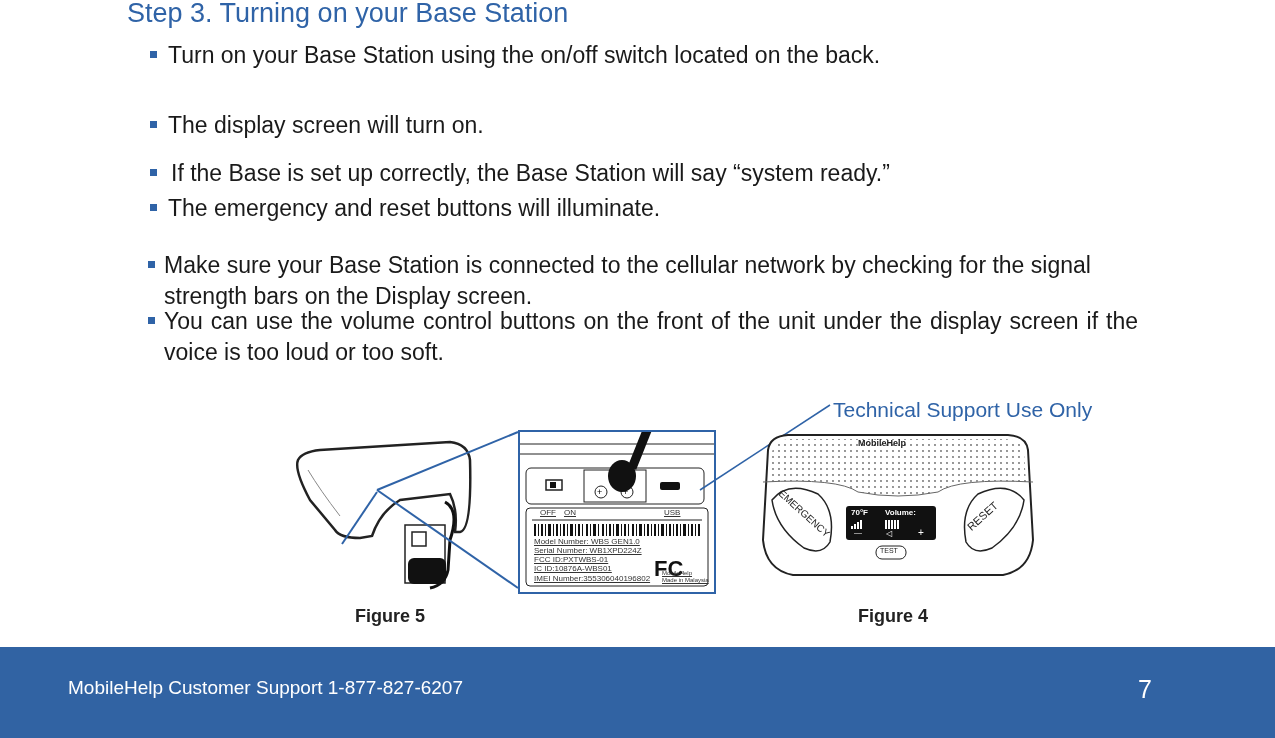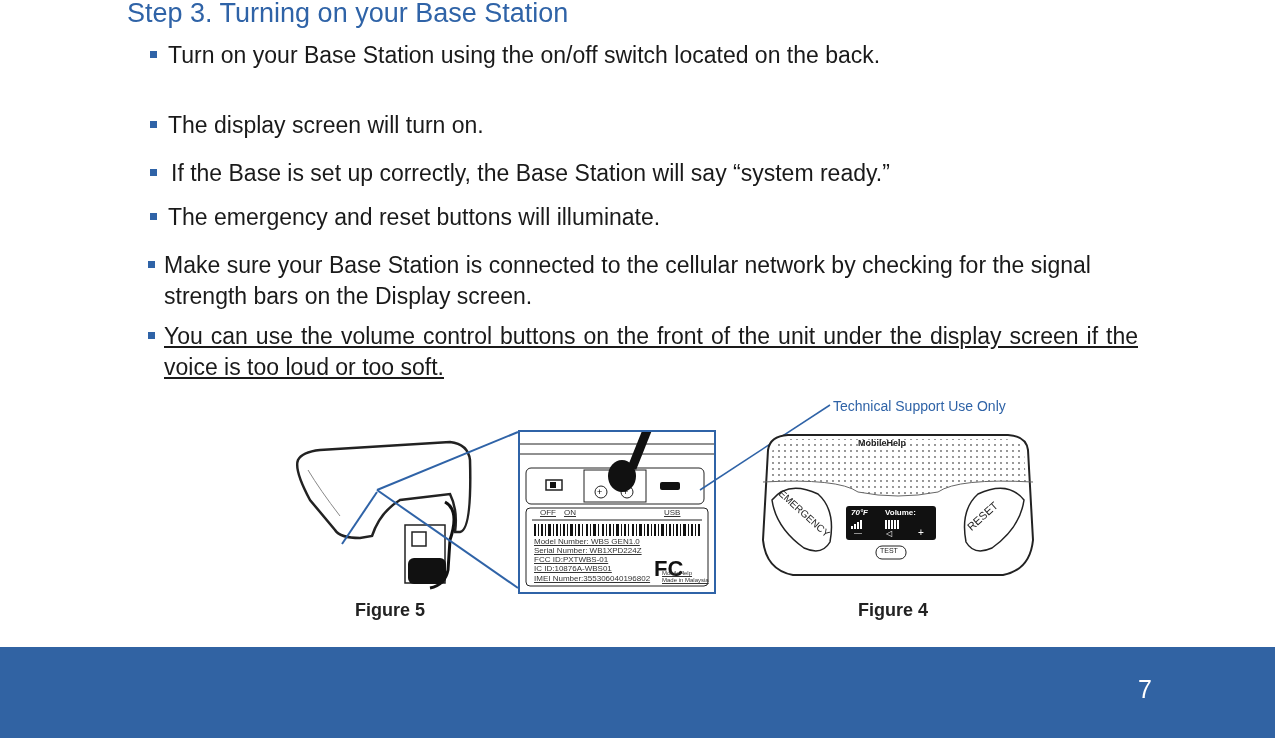--- a/index.html
+++ b/index.html
@@ -3,28 +3,28 @@
 <meta charset="utf-8">
 <style>
   html,body{margin:0;padding:0;}
   body{width:1275px;height:738px;position:relative;background:#ffffff;overflow:hidden;font-family:"Liberation Sans",sans-serif;color:#1a1a1a;}
   .title{position:absolute;left:127px;top:-2px;font-size:27px;color:#2f63a7;white-space:nowrap;}
   .bullet{position:absolute;font-size:23px;color:#1a1a1a;line-height:31px;}
   .bullet .sq{position:absolute;width:7px;height:7px;background:#2f63a7;}
   .b1{left:150px;top:40px;}
   .b2{left:150px;top:110px;}
   .b3{left:150px;top:158px;}
-  .b4{left:150px;top:202px;}
+  .b4{left:150px;top:193px;}
   .b5{left:148px;top:250px;width:990px;}
-  .b6{left:148px;top:321px;width:990px;text-align:justify;text-decoration:underline;}
+  .b6{left:148px;top:306px;width:990px;text-align:justify;}
   .bullet .txt{display:block;padding-left:18px;}
   .b5 .txt,.b6 .txt{padding-left:16px;}
   .b6 .txt{text-align:justify;text-align-last:left;}
   .fig{position:absolute;}
-  .caption{position:absolute;font-size:18px;font-weight:bold;color:#222;}
+  .caption{position:absolute;font-size:18px;font-weight:bold;color:#222;margin-top:6px;}
   .footer{position:absolute;left:0;top:647px;width:1275px;height:91px;background:#3163a3;}
   .footer .support{position:absolute;left:68px;top:30px;color:#fff;font-size:19px;}
   .footer .pagenum{position:absolute;left:1138px;top:28px;color:#fff;font-size:25px;}
   .label-blue{position:absolute;color:#2f63a7;}
   .tiny{position:absolute;font-size:8px;color:#333;white-space:nowrap;text-decoration:underline;}
 </style>
 </head>
 <body>
 
 <div class="title">Step 3. Turning on your Base Station</div>
@@ -148,21 +148,21 @@
     <span class="tiny" style="left:142px;top:138px;font-size:6px;">MobileHelp</span>
     <span class="tiny" style="left:142px;top:145px;font-size:6px;">Made in Malaysia</span>
   </div>
 </div>
 
 <div class="caption" style="left:355px;top:600px;">Figure 5</div>
 
 <svg width="1275" height="738" style="position:absolute;left:0;top:0;pointer-events:none;">
   <line x1="700" y1="490" x2="830" y2="405" stroke="#2f63a7" stroke-width="1.5"></line>
 </svg>
-<div class="label-blue" style="left:833px;top:398px;font-size:14px;">Technical Support Use Only</div>
+<div class="label-blue" style="left:833px;top:398px;font-size:21px;">Technical Support Use Only</div>
 
 <div class="fig" style="left:758px;top:430px;width:280px;height:150px;">
   <svg width="280" height="150" viewBox="0 0 280 150" style="position:absolute;left:0;top:0;">
     <defs>
       <pattern id="dots" width="6" height="6" patternUnits="userSpaceOnUse">
           <circle cx="3" cy="3" r="0.9" fill="#666"></circle>
         </pattern>
     </defs>
     <path d="M10 20 Q12 6 30 5 L250 5 Q268 6 270 20 L275 110 Q272 140 245 145 L35 145 Q8 140 5 110 Z" fill="#fff" stroke="#222" stroke-width="2"></path>
     <path d="M14 22 Q16 10 32 9 L248 9 Q264 10 266 22 L268 52 Q200 48 180 62 Q140 70 100 62 Q80 48 12 52 Z" fill="url(#dots)"></path>
@@ -180,24 +180,25 @@
         <rect x="130" y="90" width="2" height="9"></rect>
         <rect x="133" y="90" width="2" height="9"></rect>
         <rect x="136" y="90" width="2" height="9"></rect>
         <rect x="139" y="90" width="2" height="9"></rect>
     </g>
   </svg>
   <span style="position:absolute;left:100px;top:8px;font-size:9px;font-weight:bold;color:#222;">MobileHelp</span>
   <button style="position:absolute;left:14px;top:78px;border:none;background:none;padding:0;font-size:10px;color:#222;transform:rotate(42deg);font-family:'Liberation Sans',sans-serif;">EMERGENCY</button>
   <button style="position:absolute;left:206px;top:80px;border:none;background:none;padding:0;font-size:11px;color:#222;transform:rotate(-42deg);font-family:'Liberation Sans',sans-serif;">RESET</button>
   <button style="position:absolute;left:122px;top:117px;border:none;background:none;padding:0;font-size:7px;color:#222;font-family:'Liberation Sans',sans-serif;">TEST</button>
-  <span style="position:absolute;left:93px;top:78px;font-size:8px;font-weight:bold;color:#fff;font-style:italic;">70°F</span>
+  <span style="position:absolute;left:93px;top:78px;font-size:8px;font-weight:bold;color:#fff;">70°F</span>
   <span style="position:absolute;left:127px;top:78px;font-size:8px;font-weight:bold;color:#fff;">Volume:</span>
   <button style="position:absolute;left:96px;top:98px;border:none;background:none;padding:0;font-size:8px;color:#fff;">—</button>
   <span style="position:absolute;left:128px;top:99px;font-size:8px;color:#fff;">◁</span>
   <button style="position:absolute;left:160px;top:97px;border:none;background:none;padding:0;font-size:10px;color:#fff;">+</button>
 </div>
 
 <div class="caption" style="left:858px;top:600px;">Figure 4</div>
 
 <div class="footer">
+  <div class="support">MobileHelp Customer Support 1-877-827-6207</div>
   <div class="pagenum">7</div>
 </div>
 
 </body></html>

